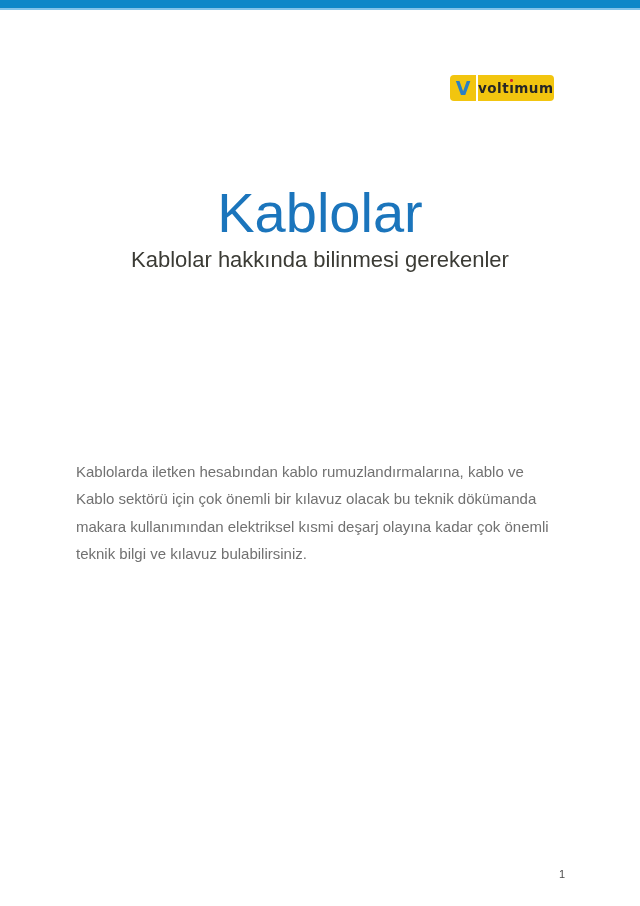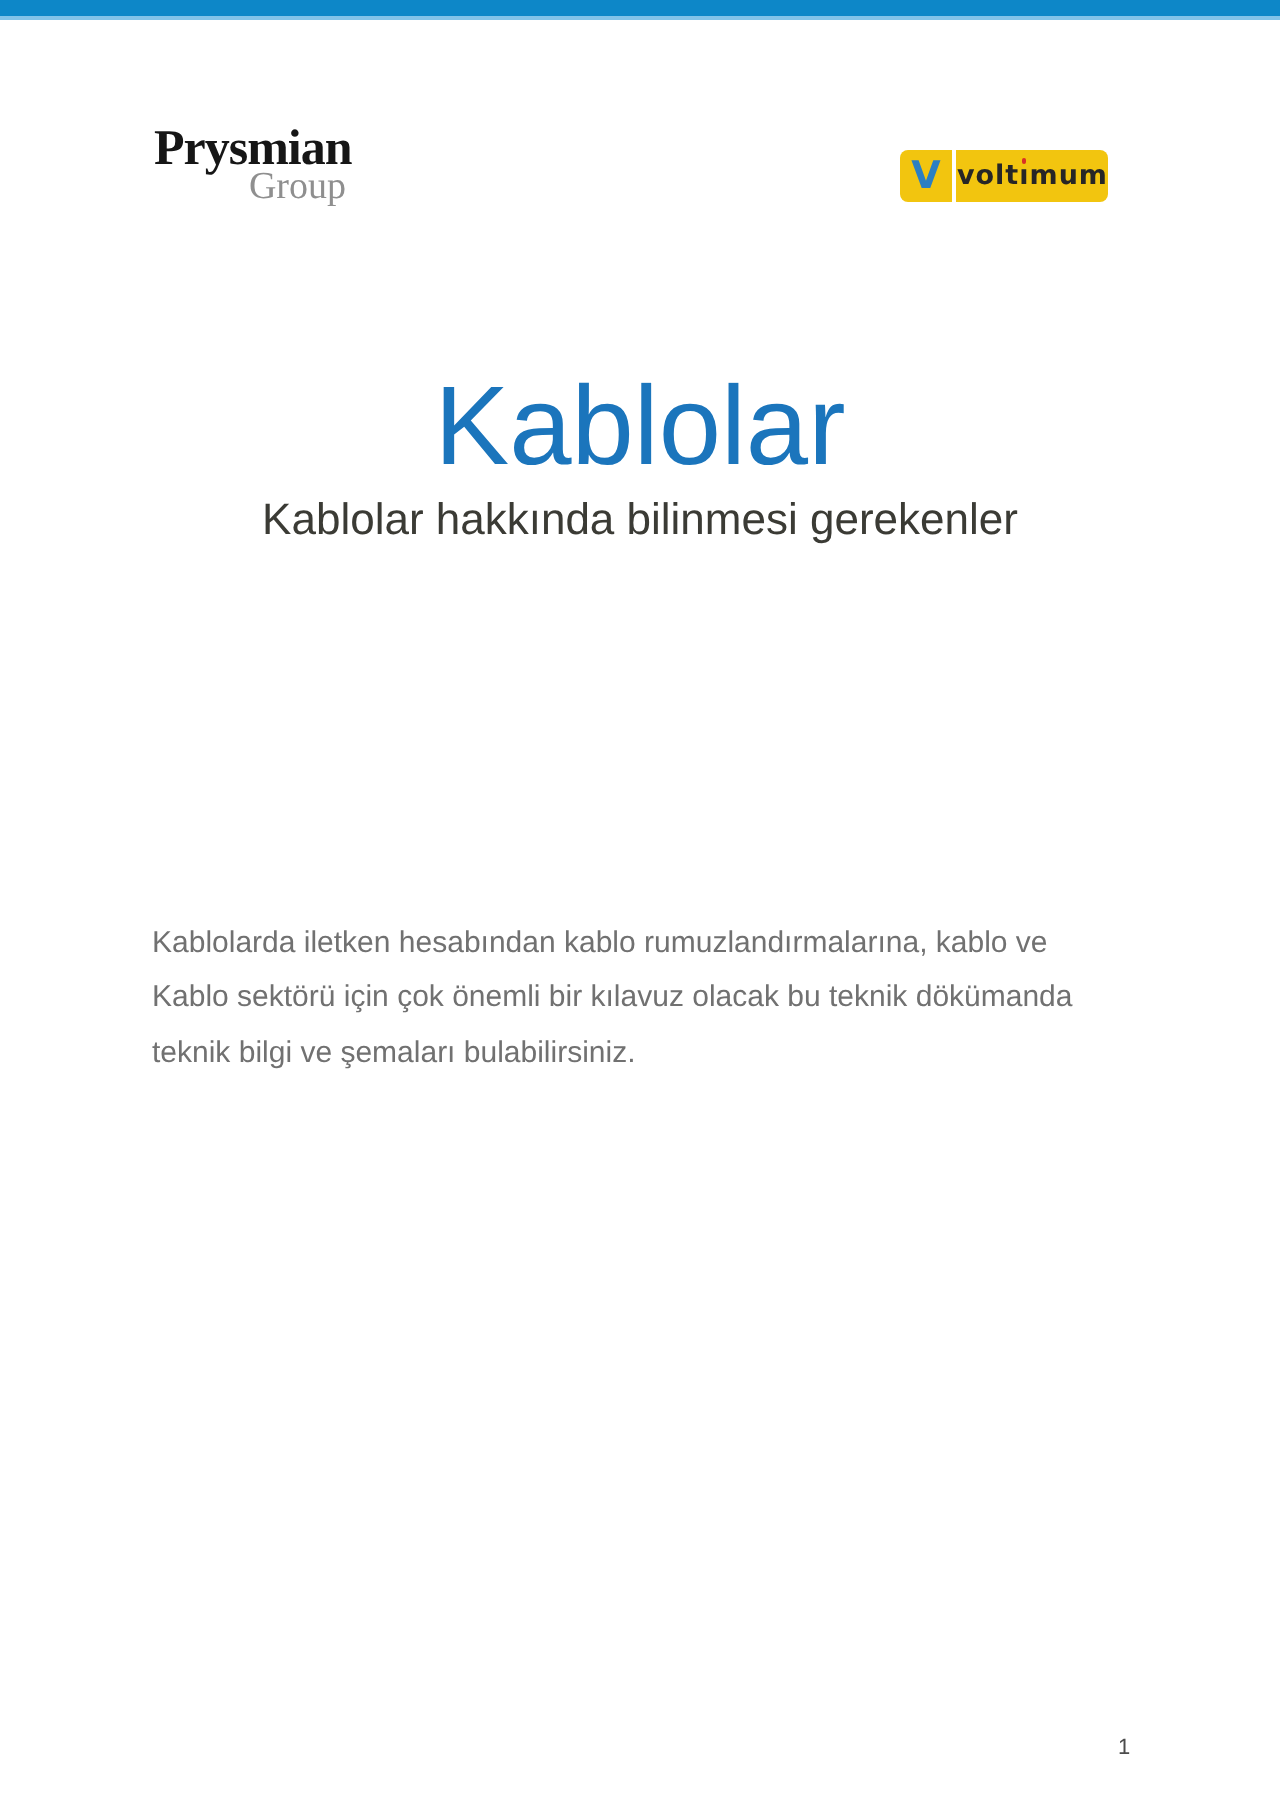--- a/index.html
+++ b/index.html
@@ -72,21 +72,21 @@
     font-size: 19px;
     font-family: "DejaVu Sans", sans-serif;
     line-height: 26px;
   }
   .volt-sep {
     width: 2px; height: 26px;
     background: #ffffff;
   }
   .volt-word {
     flex: 1;
-    text-align: right;
+    text-align: left;
     font-size: 13.5px;
     font-weight: 700;
     letter-spacing: 0.5px;
     color: #262626;
     font-family: "DejaVu Sans", sans-serif;
     line-height: 26px;
   }
   .volt-i { position: relative; display: inline-block; }
   .red-dot {
     position: absolute;
@@ -143,35 +143,32 @@
   }
 </style>
 </head>
 <body>
 
 <div class="page">
 
   <div class="topbar"></div>
   <div class="topbar-light"></div>
 
-  <div class="prysmian">
-    <div class="prysmian-name">Prysmian</div>
-    <div class="prysmian-sub">Group</div>
-  </div>
 
   <div class="voltimum">
     <span class="volt-v">V</span>
     <span class="volt-sep"></span>
     <span class="volt-word"><span>volt</span><span class="volt-i"><span>ı</span><span class="red-dot"></span></span><span>mum</span></span>
   </div>
 
   <h1 class="title">Kablolar</h1>
   <h2 class="subtitle">Kablolar hakkında bilinmesi gerekenler</h2>
 
   <div class="para">
     <div class="line">Kablolarda iletken hesabından kablo rumuzlandırmalarına, kablo ve</div>
     <div class="line">Kablo sektörü için çok önemli bir kılavuz olacak bu teknik dökümanda</div>
-    <div class="line">teknik bilgi ve şemaları bulabilirsiniz.</div>
+    <div class="line">makara kullanımından elektriksel kısmi deşarj olayına kadar çok önemli</div>
+    <div class="line">teknik bilgi ve kılavuz bulabilirsiniz.</div>
   </div>
 
   <div class="pageno">1</div>
 
 </div>
 
 </body></html>

